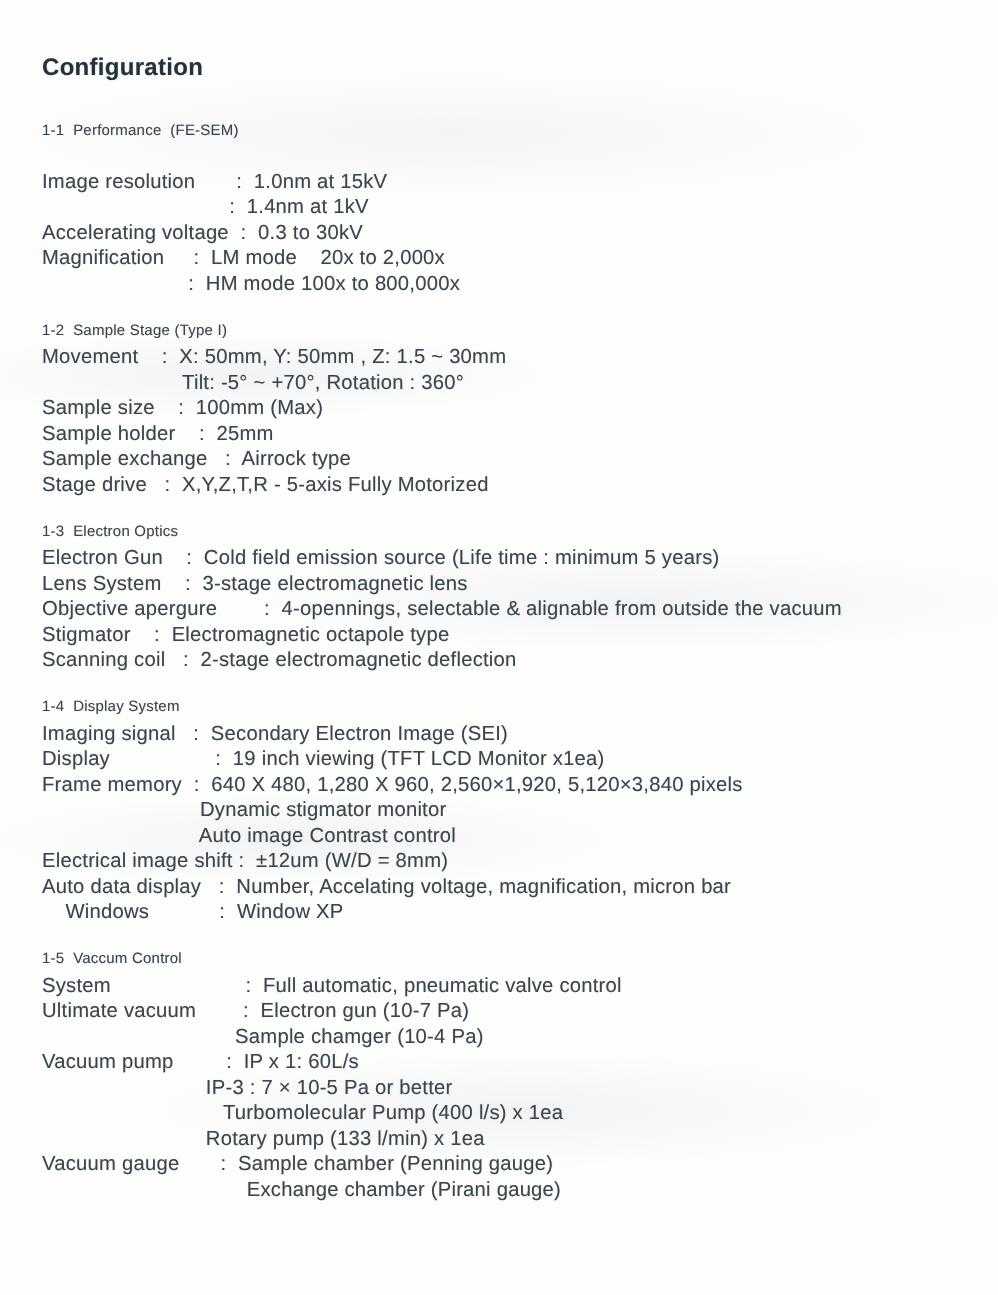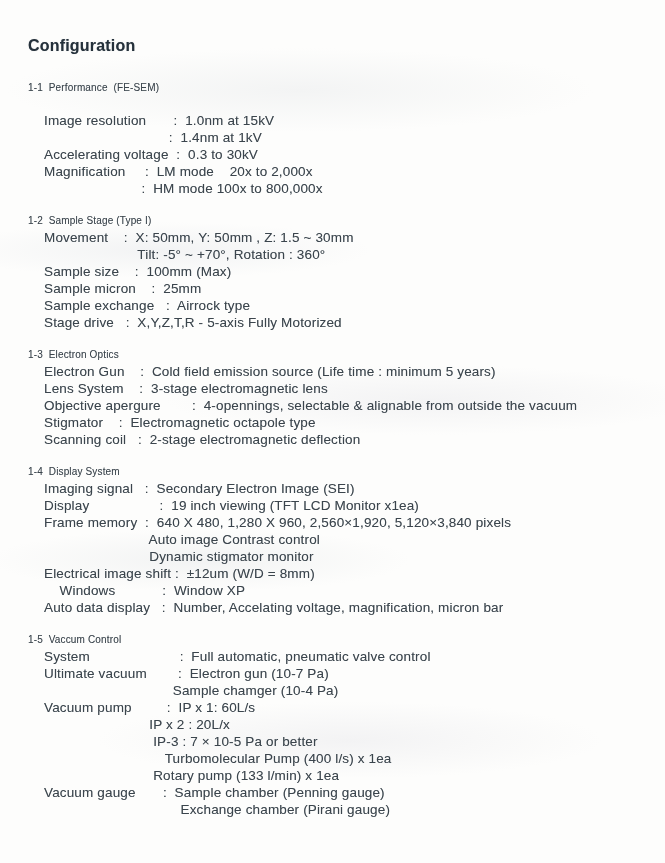--- a/index.html
+++ b/index.html
@@ -34,21 +34,20 @@
     line-height: 17px;
     white-space: pre;
     letter-spacing: 0.15px;
     text-shadow: 0 0 0.6px rgba(70,80,88,0.35);
   }
   .h.gap-after { margin-bottom: 16px; }
   .ln {
     font-size: 13.5px;
     line-height: 17px;
     white-space: pre;
-    margin-left: 16px;
     letter-spacing: 0.15px;
     text-shadow: 0 0 0.6px rgba(70,80,88,0.35);
   }
 </style>
 </head>
 <body>
 
 <main class="page">
 
   <h1 class="title">Configuration</h1>
@@ -60,53 +59,52 @@
     <div class="ln">Accelerating voltage  :  0.3 to 30kV</div>
     <div class="ln">Magnification     :  LM mode    20x to 2,000x</div>
     <div class="ln">                         :  HM mode 100x to 800,000x</div>
   </section>
 
   <section class="sec">
     <div class="h">1-2  Sample Stage (Type I)</div>
     <div class="ln">Movement    :  X: 50mm, Y: 50mm , Z: 1.5 ~ 30mm</div>
     <div class="ln">                        Tilt: -5° ~ +70°, Rotation : 360°</div>
     <div class="ln">Sample size    :  100mm (Max)</div>
-    <div class="ln">Sample micron    :  25mm</div>
+    <div class="ln">Sample holder    :  25mm</div>
     <div class="ln">Sample exchange   :  Airrock type</div>
     <div class="ln">Stage drive   :  X,Y,Z,T,R - 5-axis Fully Motorized</div>
   </section>
 
   <section class="sec">
     <div class="h">1-3  Electron Optics</div>
     <div class="ln">Electron Gun    :  Cold field emission source (Life time : minimum 5 years)</div>
     <div class="ln">Lens System    :  3-stage electromagnetic lens</div>
     <div class="ln">Objective apergure        :  4-opennings, selectable &amp; alignable from outside the vacuum</div>
     <div class="ln">Stigmator    :  Electromagnetic octapole type</div>
     <div class="ln">Scanning coil   :  2-stage electromagnetic deflection</div>
   </section>
 
   <section class="sec">
     <div class="h">1-4  Display System</div>
     <div class="ln">Imaging signal   :  Secondary Electron Image (SEI)</div>
     <div class="ln">Display                  :  19 inch viewing (TFT LCD Monitor x1ea)</div>
     <div class="ln">Frame memory  :  640 X 480, 1,280 X 960, 2,560×1,920, 5,120×3,840 pixels</div>
+    <div class="ln">                           Dynamic stigmator monitor</div>
     <div class="ln">                           Auto image Contrast control</div>
-    <div class="ln">                           Dynamic stigmator monitor</div>
     <div class="ln">Electrical image shift :  ±12um (W/D = 8mm)</div>
+    <div class="ln">Auto data display   :  Number, Accelating voltage, magnification, micron bar</div>
     <div class="ln">    Windows            :  Window XP</div>
-    <div class="ln">Auto data display   :  Number, Accelating voltage, magnification, micron bar</div>
   </section>
 
   <section class="sec">
     <div class="h">1-5  Vaccum Control</div>
     <div class="ln">System                       :  Full automatic, pneumatic valve control</div>
     <div class="ln">Ultimate vacuum        :  Electron gun (10-7 Pa)</div>
     <div class="ln">                                 Sample chamger (10-4 Pa)</div>
     <div class="ln">Vacuum pump         :  IP x 1: 60L/s</div>
-    <div class="ln">                           IP x 2 : 20L/x</div>
     <div class="ln">                            IP-3 : 7 × 10-5 Pa or better</div>
     <div class="ln">                               Turbomolecular Pump (400 l/s) x 1ea</div>
     <div class="ln">                            Rotary pump (133 l/min) x 1ea</div>
     <div class="ln">Vacuum gauge       :  Sample chamber (Penning gauge)</div>
     <div class="ln">                                   Exchange chamber (Pirani gauge)</div>
   </section>
 
 </main>
 
 </body></html>

